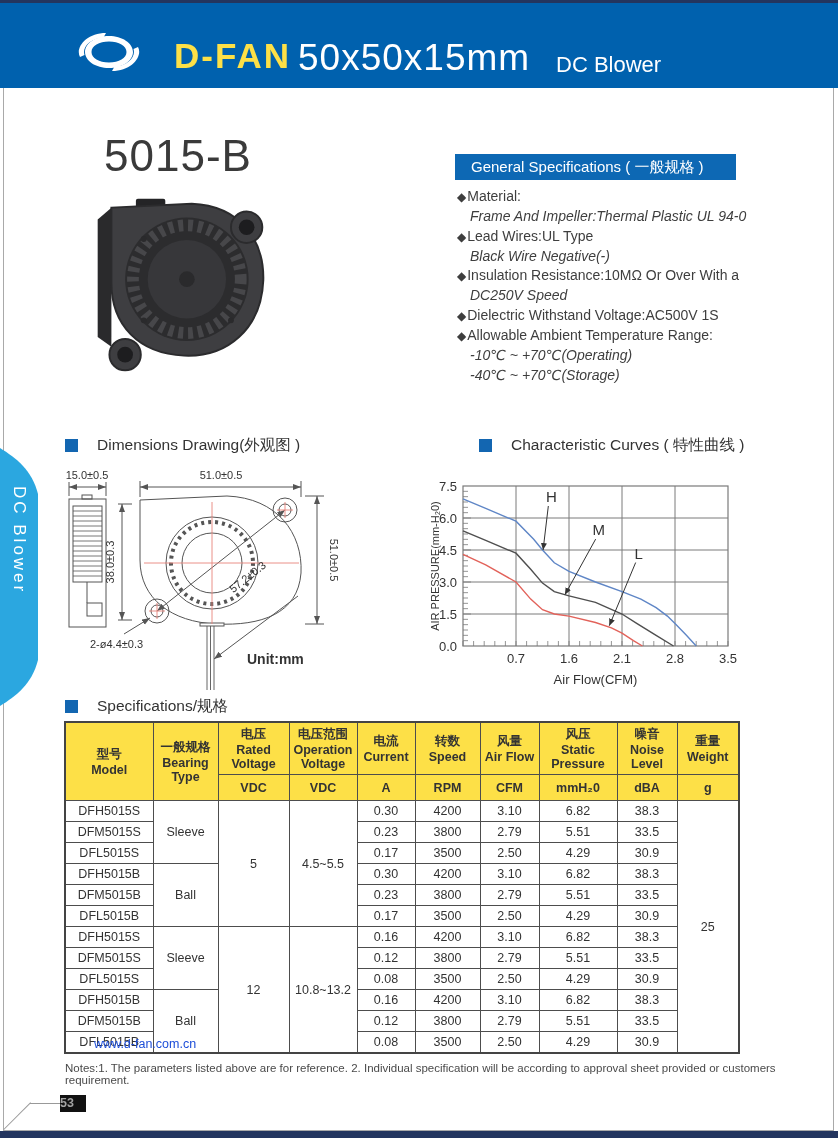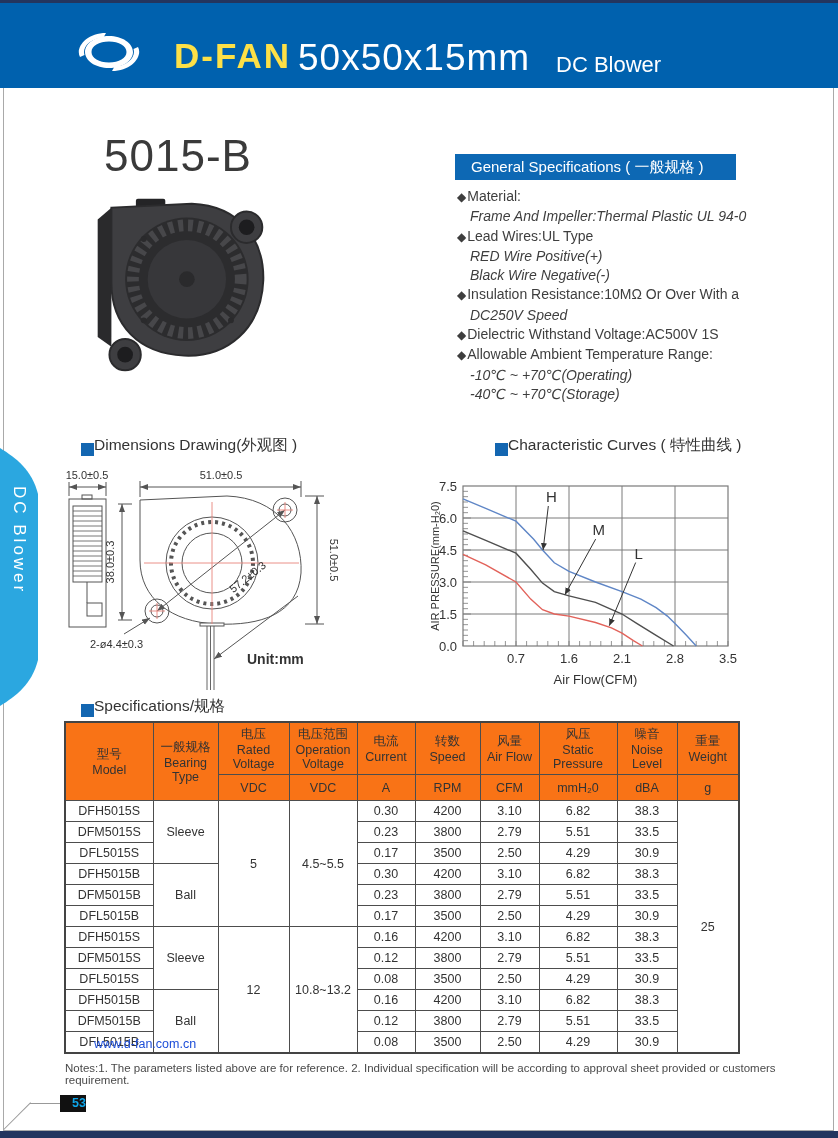--- a/index.html
+++ b/index.html
@@ -31,45 +31,45 @@
 
   
   .gs-bar{left:455px;top:154px;width:281px;height:26px;background:#0d68b4;}
   .gs-bar span{display:block;padding-left:16px;line-height:26px;font-size:15px;color:#fff;}
   .gs-list{left:457px;top:187px;width:292px;font-size:14px;line-height:19.3px;color:#3e3e3e;}
   .gs-line{white-space:nowrap;}
   .gs-line .cont{padding-left:13px;font-style:italic;}
   .diamond{font-size:12px;margin-right:1px;color:#3e3e3e;}
 
   
-  .sec-head{display:flex;align-items:flex-end;gap:0;font-size:15.5px;color:#333;margin-left:16px;}
+  .sec-head{display:flex;align-items:center;gap:19px;font-size:15.5px;color:#333;}
   .sec-sq{width:13px;height:13px;background:#1366b1;flex:0 0 auto;}
   .sh-dims{left:65px;top:435px;}
   .sh-curves{left:479px;top:435px;}
   .sh-specs{left:65px;top:696px;}
 
   
   table.spec{position:absolute;left:64px;top:721px;width:674px;border-collapse:collapse;
     table-layout:fixed;font-size:12.5px;color:#333;}
   table.spec th,table.spec td{border:1px solid #4d4d4d;text-align:center;padding:0;
     overflow:hidden;}
   table.spec{border:2px solid #444;}
-  table.spec thead th{background:#f97316;font-weight:normal;}
+  table.spec thead th{background:#fde047;font-weight:bold;}
   table.spec thead tr.r1 th{height:51px;}
   table.spec thead tr.r2 th{height:25px;}
   table.spec tbody td{height:20px;background:#fff;}
 
   .notes{left:65px;top:1062px;width:760px;font-size:11.5px;color:#4a4a4a;}
 
   
   .f-hline{left:30px;top:1103px;width:31px;height:1px;background:#999;}
   .f-diag{left:31px;top:1103px;width:38px;height:1px;background:#999;
     transform:rotate(135deg);transform-origin:0 0;}
-  .page-num{left:60px;top:1095px;width:26px;height:17px;background:#111;color:#0ea5e9;
-    font-size:12.5px;font-weight:bold;text-align:right;line-height:17px;}
+  .page-num{left:60px;top:1095px;width:26px;height:17px;background:#111;color:#a3a3a3;
+    font-size:12.5px;font-weight:bold;text-align:left;line-height:17px;}
   .website{left:94px;top:1037px;font-size:12.5px;color:#1d4ed8;}
 
   
   .drawing{left:62px;top:468px;}
   .chartbox{left:430px;top:466px;}
 </style>
 </head>
 <body>
 
 <div id="page">
@@ -121,21 +121,20 @@
     <circle cx="63" cy="133" r="3" fill="#2a2a2c"></circle>
   </svg>
 
   <div class="abs gs-bar">
     <span>General Specifications ( 一般规格 )</span>
   </div>
   <div class="abs gs-list">
       <div class="gs-line"><span class="diamond">◆</span><span>Material:</span></div>
       <div class="gs-line"><span class="cont">Frame And Impeller:Thermal Plastic UL 94-0</span></div>
       <div class="gs-line"><span class="diamond">◆</span><span>Lead Wires:UL Type</span></div>
-      <div class="gs-line"><span class="cont">RED Wire Positive(+)</span></div>
       <div class="gs-line"><span class="cont">Black Wire Negative(-)</span></div>
       <div class="gs-line"><span class="diamond">◆</span><span>Insulation Resistance:10MΩ Or Over With a</span></div>
       <div class="gs-line"><span class="cont">DC250V Speed</span></div>
       <div class="gs-line"><span class="diamond">◆</span><span>Dielectric Withstand Voltage:AC500V 1S</span></div>
       <div class="gs-line"><span class="diamond">◆</span><span>Allowable Ambient Temperature Range:</span></div>
       <div class="gs-line"><span class="cont">-10℃ ~ +70℃(Operating)</span></div>
       <div class="gs-line"><span class="cont">-40℃ ~ +70℃(Storage)</span></div>
     </div>
 
   <div class="abs sec-head sh-dims">

